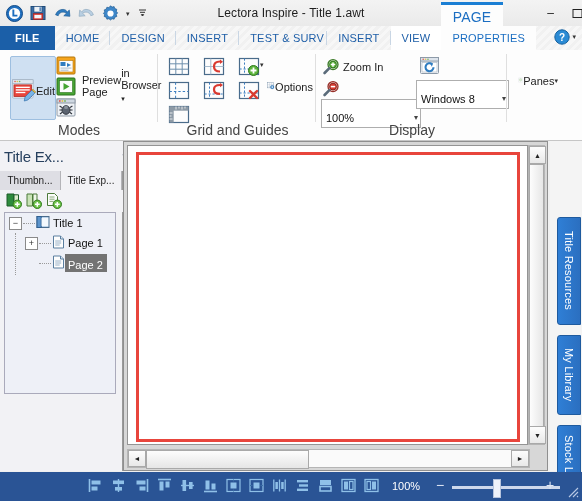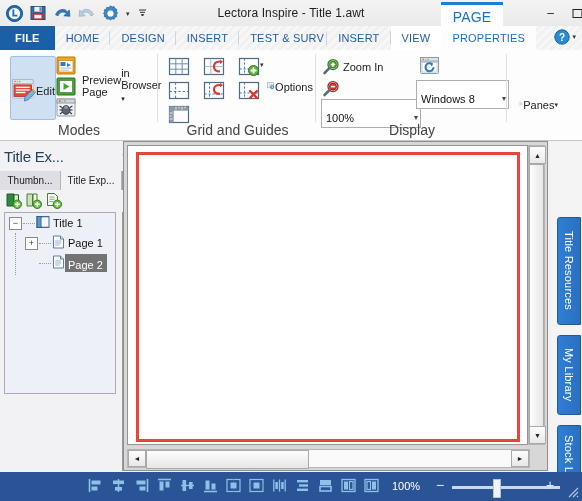--- a/index.html
+++ b/index.html
@@ -404,21 +404,21 @@
       <div class="combo" style="left:99px;top:30px;width:85px;height:19px;">
         <span class="cv">Windows 8</span>
         <span class="ca">▾</span>
       </div>
 
       <div class="glabel">Display</div>
       <div class="gsep"></div>
     </div>
 
     <div class="rgroup" style="left:508px;width:60px;">
-      <div class="bigbtn" style="left:10px;top:24px;width:40px;height:60px;">
+      <div class="bigbtn" style="left:10px;top:0;width:40px;height:60px;">
         <svg width="30" height="30" viewBox="0 0 30 30">
           <rect x="2.5" y="2.5" width="25" height="25" rx="2" fill="#fdfdfd" stroke="#b9c4ce"></rect>
           <circle cx="15" cy="14" r="7.5" fill="#d9ecd4" stroke="#8fb684"></circle>
         </svg>
         <span class="cap">Panes</span>
         <span style="font-size:7px;color:#333;line-height:1;">▾</span>
       </div>
     </div>
   </div>
 

